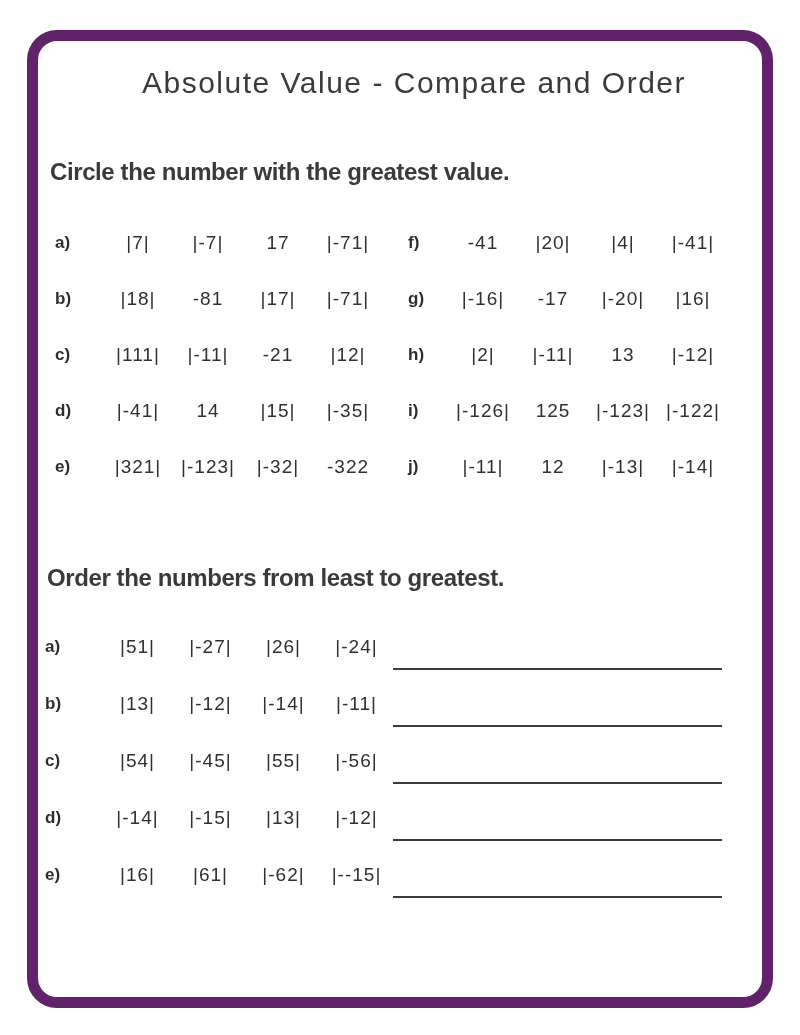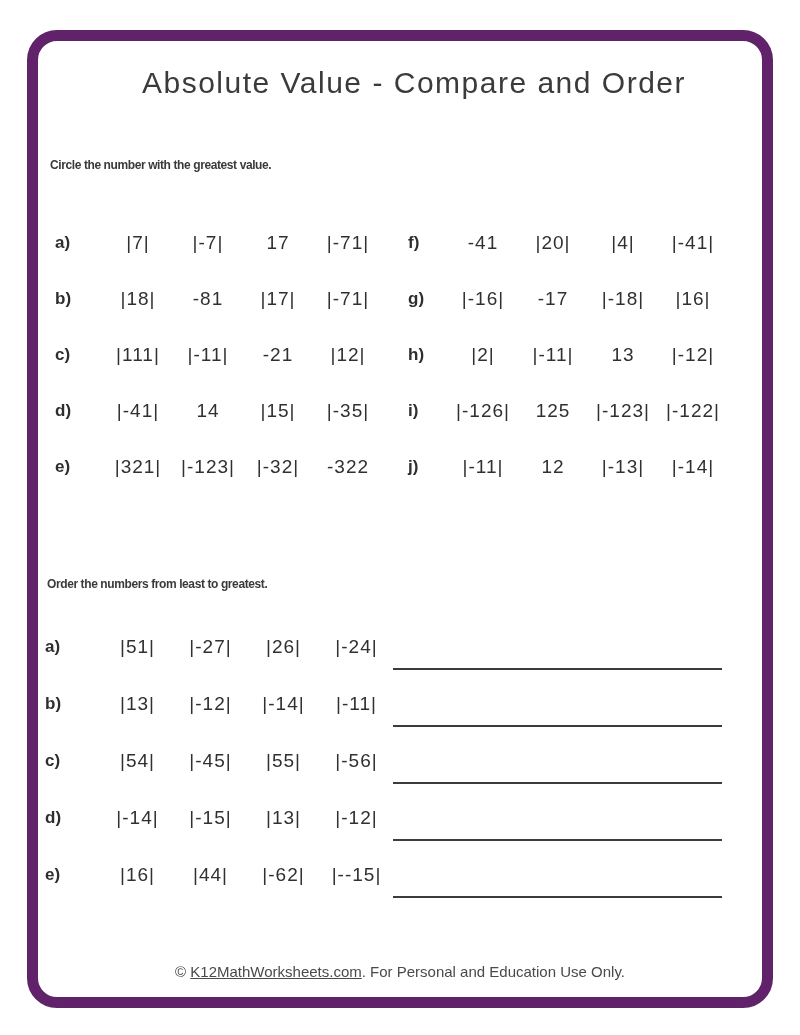--- a/index.html
+++ b/index.html
@@ -29,27 +29,27 @@
     width: 800px;
     margin: 14px;
     text-align: center;
     font-size: 30px;
     font-weight: normal;
     letter-spacing: 1.5px;
     color: #3b3b3b;
   }
   .instr {
     position: absolute;
-    font-size: 12px;
+    font-size: 24px;
     font-weight: bold;
     letter-spacing: -0.4px;
     color: #3a3a3a;
   }
   .instr1 { left: 50px; top: 158px; }
-  .instr2 { left: 47px; top: 577px; }
+  .instr2 { left: 47px; top: 564px; }
 
   .grid { position: absolute; }
   .grid-left  { left: 55px;  top: 215px; }
   .grid-right { left: 408px; top: 215px; }
   .row1 {
     display: grid;
     grid-template-columns: 48px 70px 70px 70px 70px;
     height: 56px;
     align-items: center;
   }
@@ -149,21 +149,21 @@
         <span class="lbl">f)</span>
         <span class="val">-41</span>
         <span class="val">|20|</span>
         <span class="val">|4|</span>
         <span class="val">|-41|</span>
       </div>
       <div class="row1">
         <span class="lbl">g)</span>
         <span class="val">|-16|</span>
         <span class="val">-17</span>
-        <span class="val">|-18|</span>
+        <span class="val">|-20|</span>
         <span class="val">|16|</span>
       </div>
       <div class="row1">
         <span class="lbl">h)</span>
         <span class="val">|2|</span>
         <span class="val">|-11|</span>
         <span class="val">13</span>
         <span class="val">|-12|</span>
       </div>
       <div class="row1">
@@ -212,21 +212,20 @@
         <span class="lbl">d)</span>
         <span class="val">|-14|</span>
         <span class="val">|-15|</span>
         <span class="val">|13|</span>
         <span class="val">|-12|</span>
         <div class="ansline"></div>
       </div>
       <div class="row2">
         <span class="lbl">e)</span>
         <span class="val">|16|</span>
-        <span class="val">|44|</span>
+        <span class="val">|61|</span>
         <span class="val">|-62|</span>
         <span class="val">|--15|</span>
         <div class="ansline"></div>
       </div>
     </div>
 
-  <div class="footer"><span>© </span><span class="footer-link">K12MathWorksheets.com</span><span>. For Personal and Education Use Only.</span></div>
 </div>
 
 </body></html>

